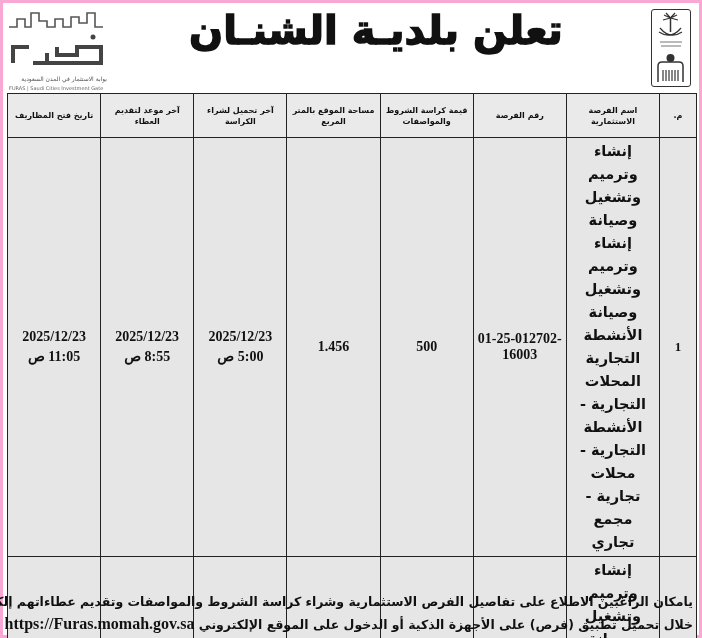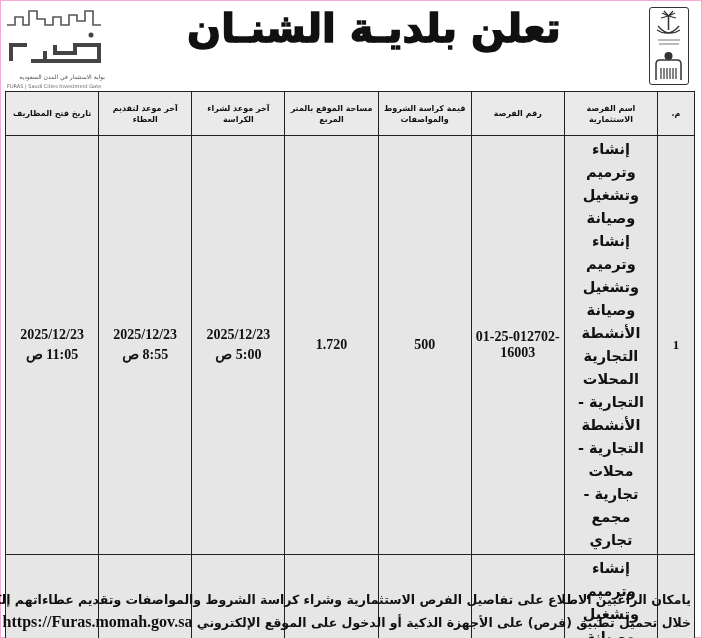--- a/index.html
+++ b/index.html
@@ -1,20 +1,20 @@
 <!DOCTYPE html>
 <html><head>
 <meta charset="utf-8">
 <style>
   * { box-sizing: border-box; margin: 0; padding: 0; }
   html, body { width: 702px; height: 638px; background: #ffffff; overflow: hidden; }
   body { font-family: "DejaVu Sans", sans-serif; color: #111; }
   .ad {
     position: absolute; left: 0; top: 0; width: 702px; height: 638px;
-    border: 1px solid #f9a8d4; background: #fff;
+    border: 3px solid #f9a8d4; background: #fff;
   }
   
   .header { position: absolute; left: 0; top: 0; width: 696px; height: 90px; }
   .emblem {
     position: absolute; right: 8px; top: 6px; width: 40px; height: 78px;
     border: 1.5px solid #333; border-radius: 3px; background: #fff;
   }
   .furas {
     position: absolute; left: 4px; top: 4px; width: 100px; height: 84px;
   }
@@ -107,32 +107,32 @@
   </div>
 
   <table class="tbl">
     <thead>
       <tr>
         <th class="c-no" style="font-family:'DejaVu Sans',sans-serif;font-size:8px;">م.</th>
         <th>اسم الفرصة الاستثمارية</th>
         <th>رقم الفرصة</th>
         <th>قيمة كراسة الشروط والمواصفات</th>
         <th>مساحة الموقع بالمتر المربع</th>
-        <th>آخر موعد لشراء الكراسة</th>
+        <th>آخر تحميل لشراء الكراسة</th>
         <th>آخر موعد لتقديم العطاء</th>
         <th>تاريخ فتح المظاريف</th>
       </tr>
     </thead>
     <tbody>
       <tr>
         <td class="c-no">1</td>
         <td class="c-name">إنشاء وترميم وتشغيل وصيانة إنشاء وترميم وتشغيل وصيانة الأنشطة التجارية المحلات التجارية - الأنشطة التجارية - محلات تجارية - مجمع تجاري</td>
         <td class="c-num">01-25-012702-16003</td>
         <td class="c-val">500</td>
-        <td class="c-area">1.720</td>
+        <td class="c-area">1.456</td>
         <td class="c-date">
           <span class="date-line">2025/12/23</span>
           <span class="time-line">5:00 ص</span>
         </td>
         <td class="c-date">
           <span class="date-line">2025/12/23</span>
           <span class="time-line">8:55 ص</span>
         </td>
         <td class="c-date">
           <span class="date-line">2025/12/23</span>

